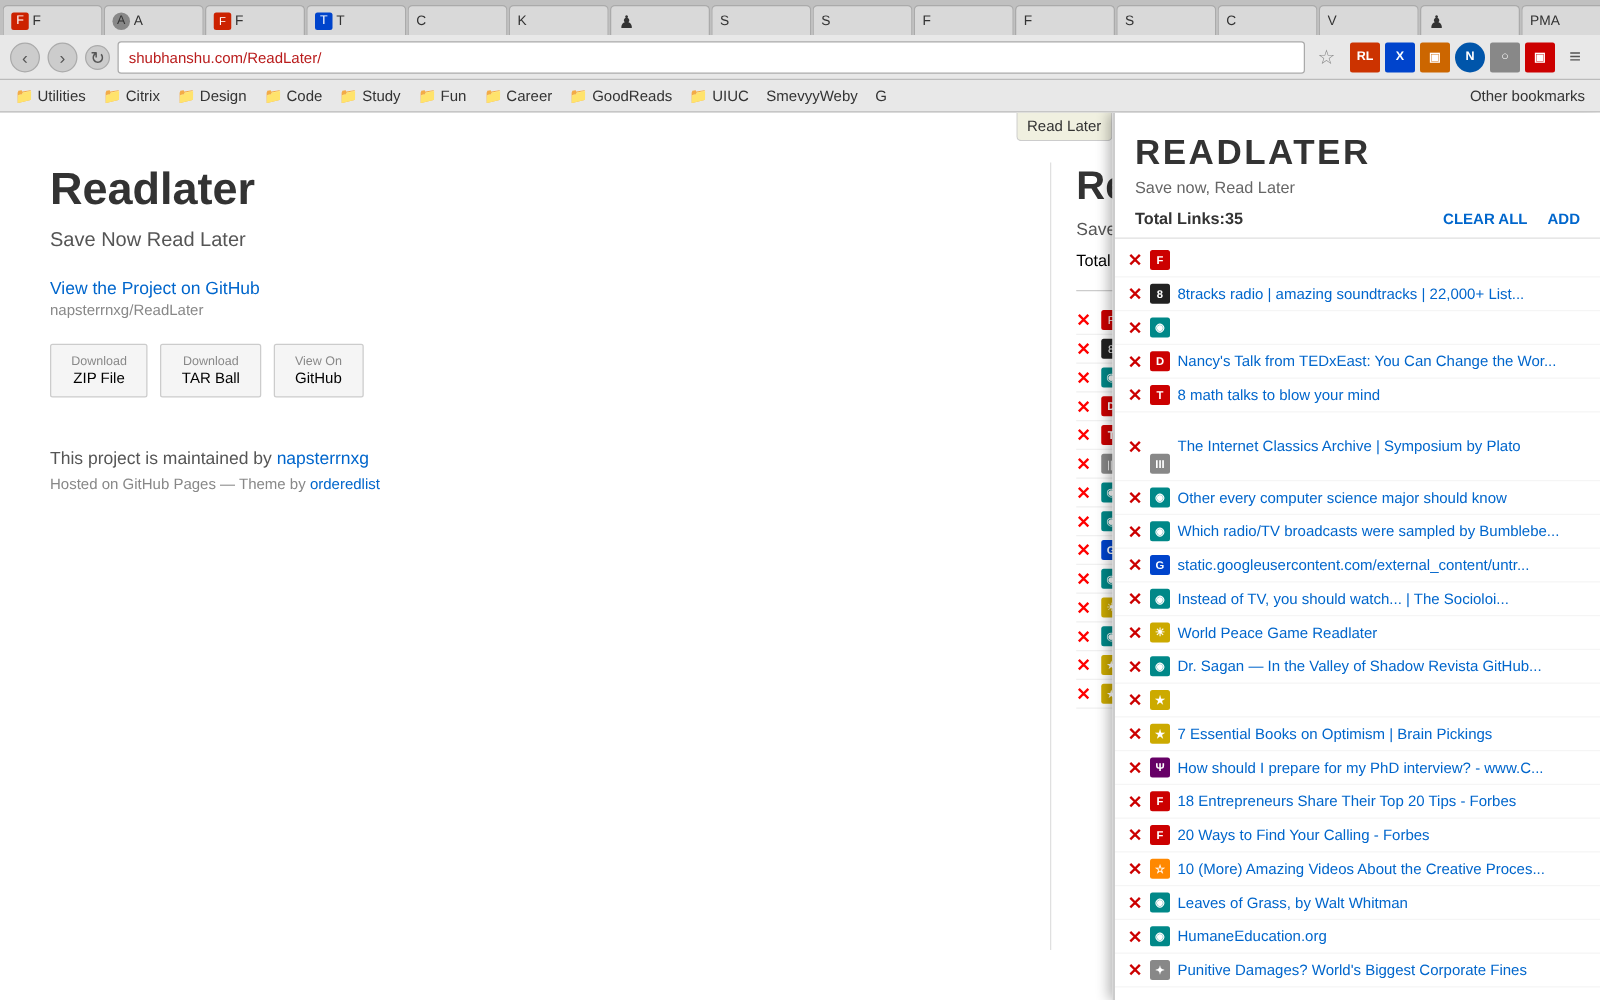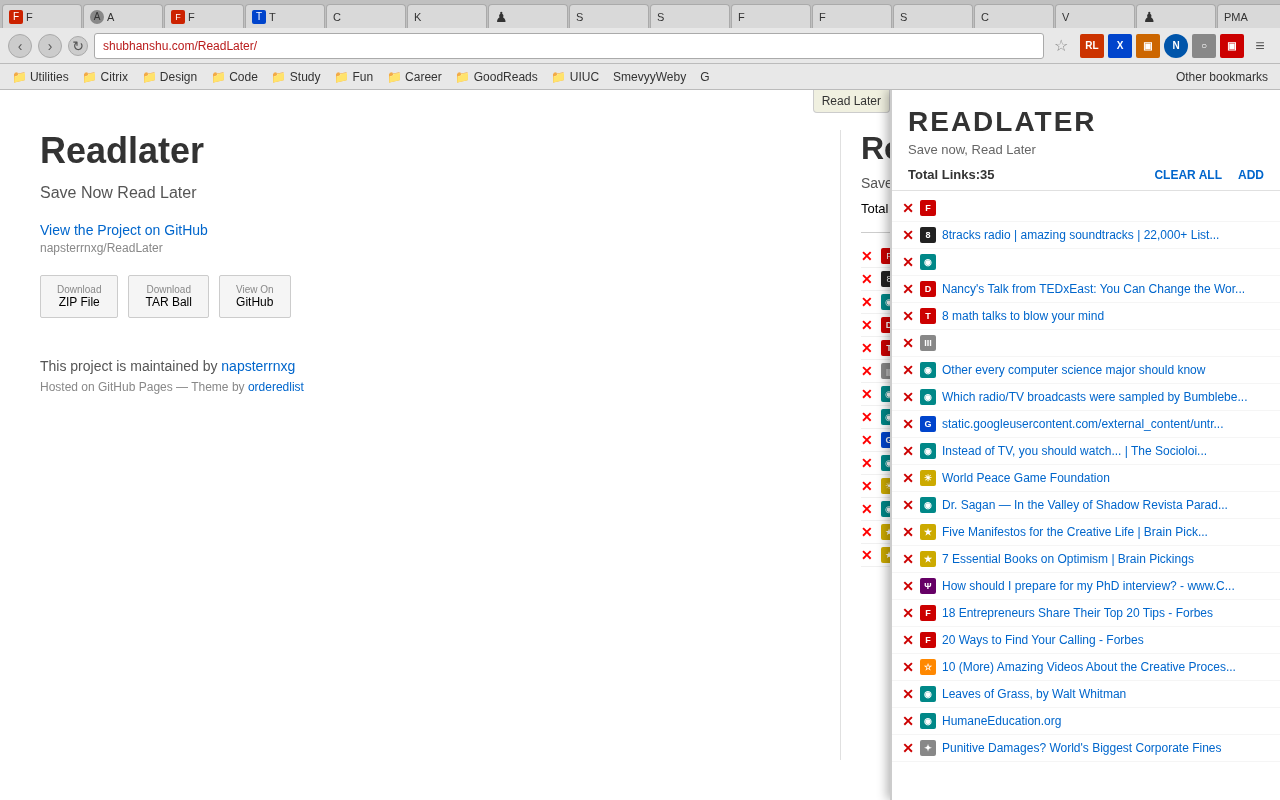--- a/index.html
+++ b/index.html
@@ -380,21 +380,22 @@
     <div class="popup-favicon fav-red" style="display:flex;align-items:center;justify-content:center;color:white;font-size:9px;font-weight:bold;">D</div>
     <span class="popup-link-text">Nancy's Talk from TEDxEast: You Can Change the Wor...</span>
   </div>
           <div class="popup-list-item">
     <span class="popup-close-x">✕</span>
     <div class="popup-favicon fav-red" style="display:flex;align-items:center;justify-content:center;color:white;font-size:9px;font-weight:bold;">T</div>
     <span class="popup-link-text">8 math talks to blow your mind</span>
   </div>
           <div class="popup-list-item">
     <span class="popup-close-x">✕</span>
-    <div class="popup-favicon fav-gray" style="display:flex;align-items:center;justify-content:center;color:white;font-size:9px;font-weight:bold;">III</div>
+    <div class="popup-favicon fav-gray" style="display:flex;align-items:center;justify-content:center;color:white;font-size:9px;font-weight:bold;margin-top:28px;">III</div>
+    <span class="popup-link-text">The Internet Classics Archive | Symposium by Plato</span>
   </div>
           <div class="popup-list-item">
     <span class="popup-close-x">✕</span>
     <div class="popup-favicon fav-teal" style="display:flex;align-items:center;justify-content:center;color:white;font-size:9px;font-weight:bold;">◉</div>
     <span class="popup-link-text">Other every computer science major should know</span>
   </div>
           <div class="popup-list-item">
     <span class="popup-close-x">✕</span>
     <div class="popup-favicon fav-teal" style="display:flex;align-items:center;justify-content:center;color:white;font-size:9px;font-weight:bold;">◉</div>
     <span class="popup-link-text">Which radio/TV broadcasts were sampled by Bumblebe...</span>
@@ -405,31 +406,30 @@
     <span class="popup-link-text">static.googleusercontent.com/external_content/untr...</span>
   </div>
           <div class="popup-list-item">
     <span class="popup-close-x">✕</span>
     <div class="popup-favicon fav-teal" style="display:flex;align-items:center;justify-content:center;color:white;font-size:9px;font-weight:bold;">◉</div>
     <span class="popup-link-text">Instead of TV, you should watch... | The Socioloi...</span>
   </div>
           <div class="popup-list-item">
     <span class="popup-close-x">✕</span>
     <div class="popup-favicon fav-gold" style="display:flex;align-items:center;justify-content:center;color:white;font-size:9px;font-weight:bold;">☀</div>
-    <span class="popup-link-text">World Peace Game Foundation</span>
-  </div>
-          <div class="popup-list-item">
-    <span class="popup-close-x">✕</span>
-    <div class="popup-favicon fav-teal" style="display:flex;align-items:center;justify-content:center;color:white;font-size:9px;font-weight:bold;">◉</div>
-    <span class="popup-link-text">Dr. Sagan — In the Valley of Shadow Revista Parad...</span>
+    <span class="popup-link-text">World Peace Game Readlater</span>
+  </div>
+          <div class="popup-list-item">
+    <span class="popup-close-x">✕</span>
+    <div class="popup-favicon fav-teal" style="display:flex;align-items:center;justify-content:center;color:white;font-size:9px;font-weight:bold;">◉</div>
+    <span class="popup-link-text">Dr. Sagan — In the Valley of Shadow Revista GitHub...</span>
   </div>
           <div class="popup-list-item">
     <span class="popup-close-x">✕</span>
     <div class="popup-favicon fav-gold" style="display:flex;align-items:center;justify-content:center;color:white;font-size:9px;font-weight:bold;">★</div>
-    <span class="popup-link-text">Five Manifestos for the Creative Life | Brain Pick...</span>
   </div>
           <div class="popup-list-item">
     <span class="popup-close-x">✕</span>
     <div class="popup-favicon fav-gold" style="display:flex;align-items:center;justify-content:center;color:white;font-size:9px;font-weight:bold;">★</div>
     <span class="popup-link-text">7 Essential Books on Optimism | Brain Pickings</span>
   </div>
           <div class="popup-list-item">
     <span class="popup-close-x">✕</span>
     <div class="popup-favicon fav-purple" style="display:flex;align-items:center;justify-content:center;color:white;font-size:9px;font-weight:bold;">Ψ</div>
     <span class="popup-link-text">How should I prepare for my PhD interview? - www.C...</span>

